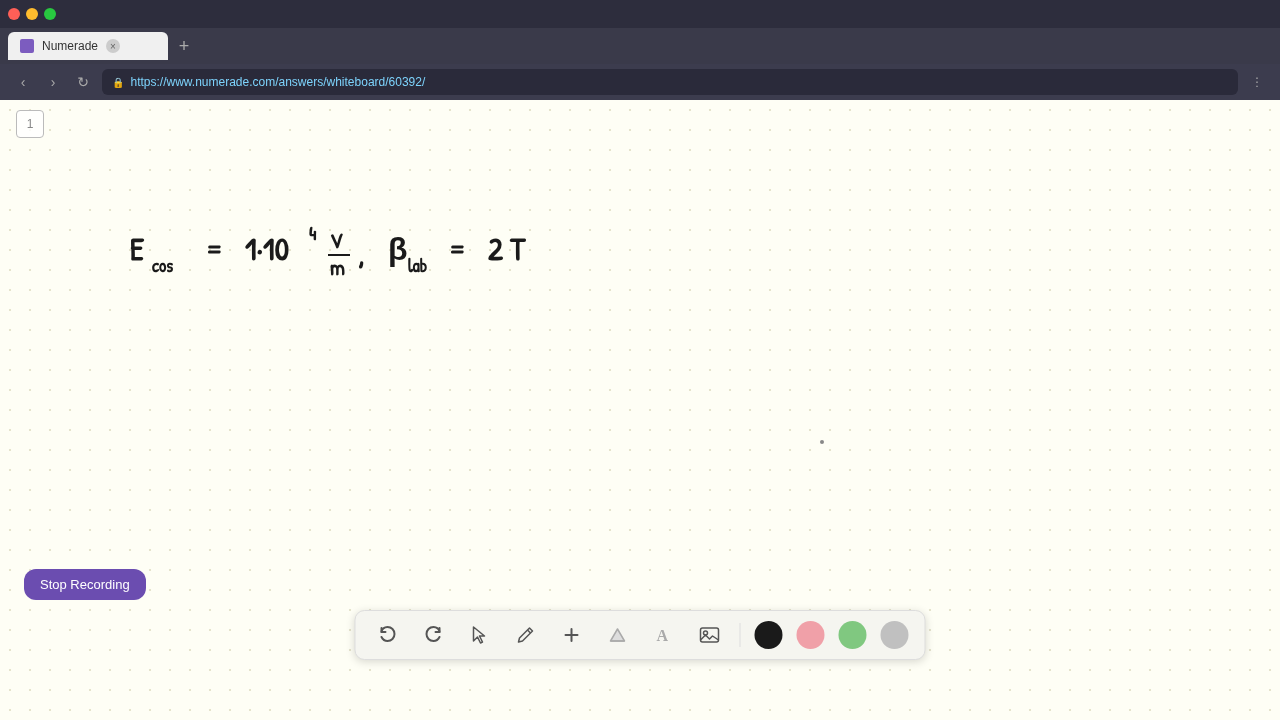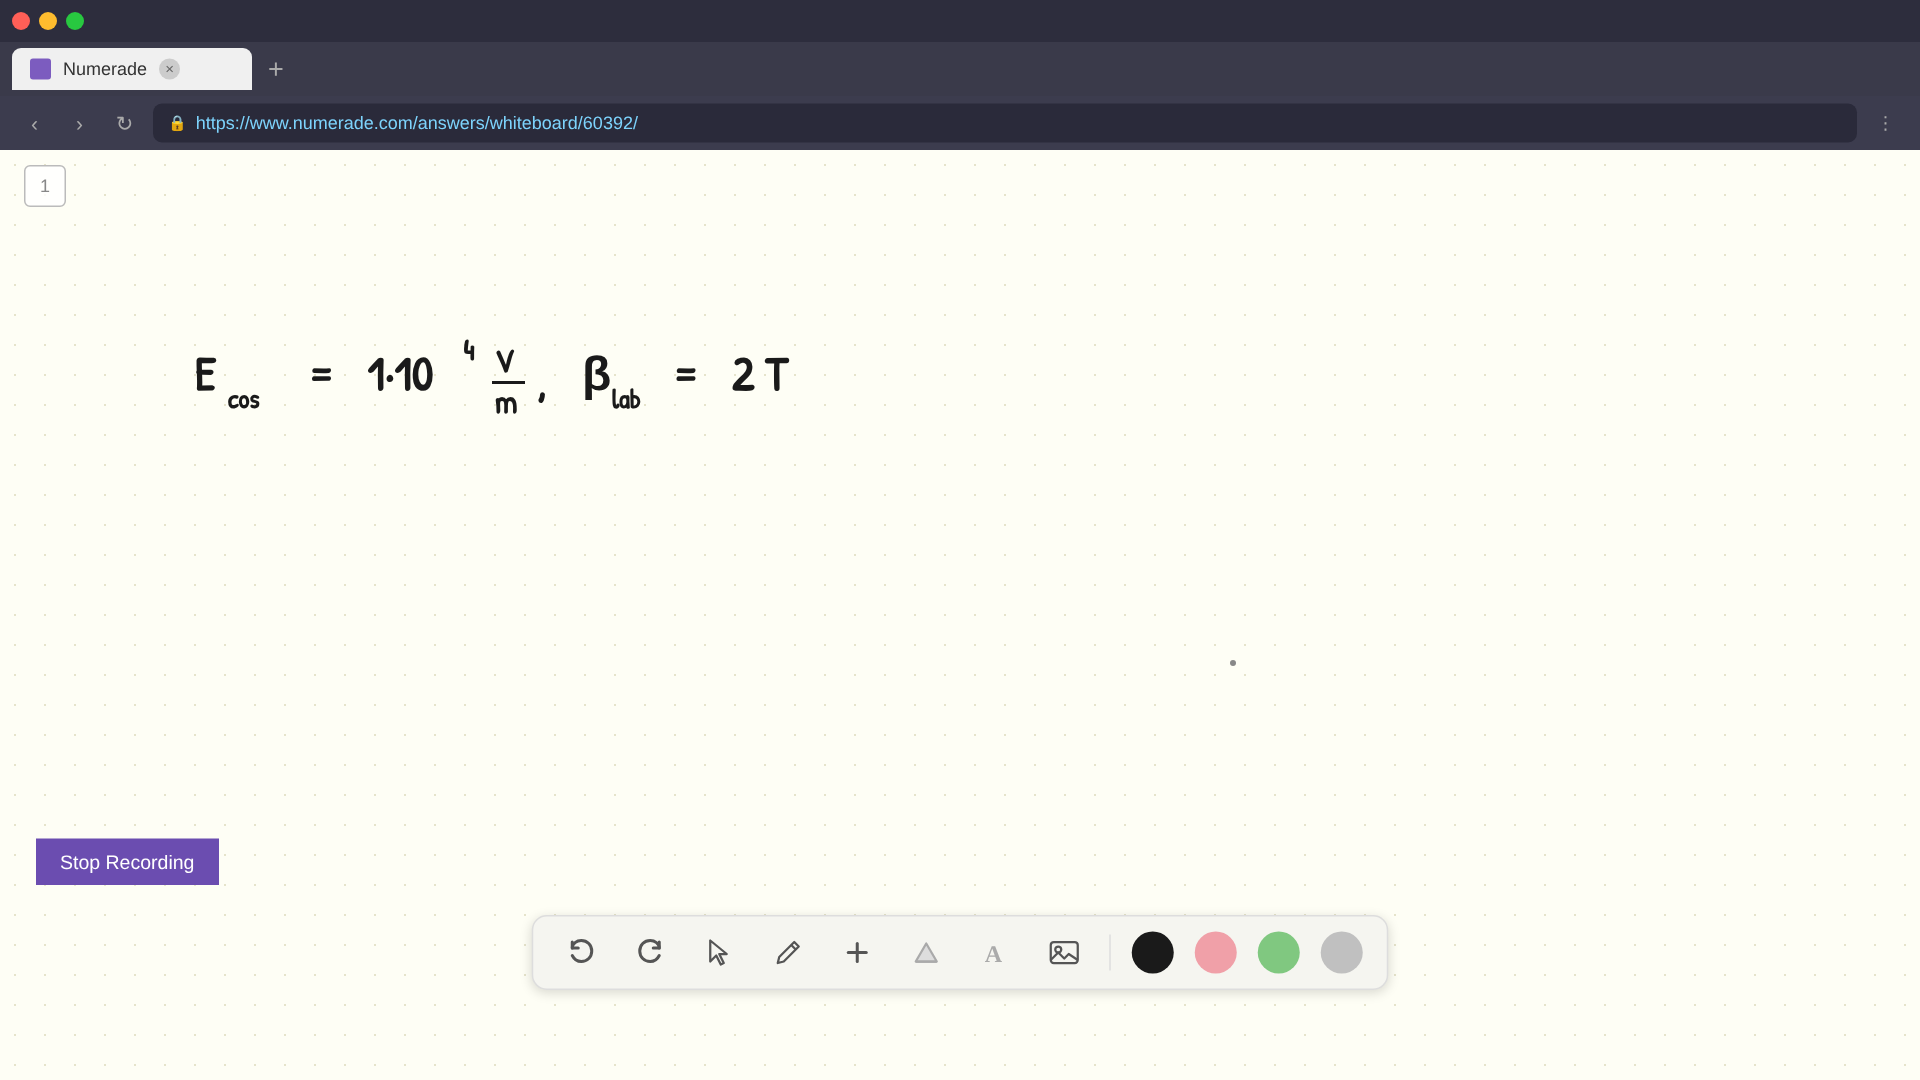--- a/index.html
+++ b/index.html
@@ -113,26 +113,26 @@
       z-index: 5;
     }
     .math-svg {
       width: 520px;
       height: 80px;
     }
 
     
     .stop-recording-btn {
       position: absolute;
-      bottom: 130px;
+      bottom: 120px;
       left: 24px;
       background: #6b4db0;
       color: white;
       border: none;
-      border-radius: 0;
+      border-radius: 12px;
       padding: 8px 16px;
       font-size: 13px;
       font-weight: 500;
       cursor: pointer;
       z-index: 20;
     }
 
     
     .toolbar {
       position: absolute;

